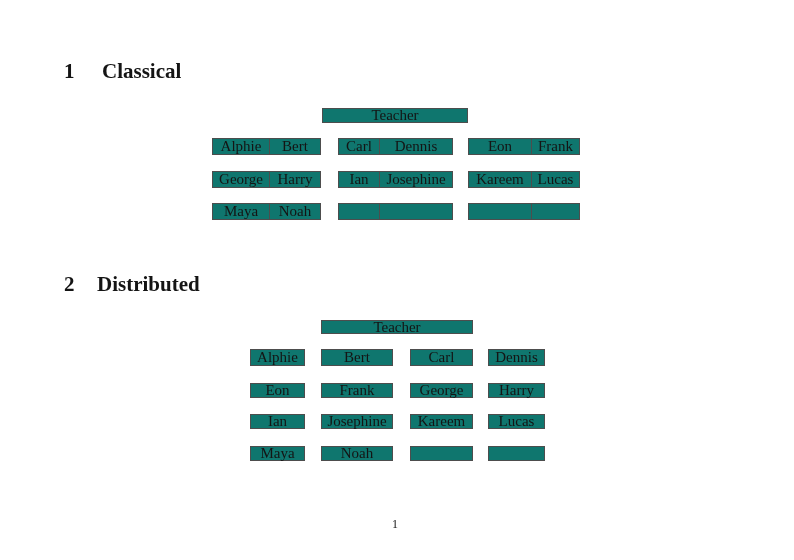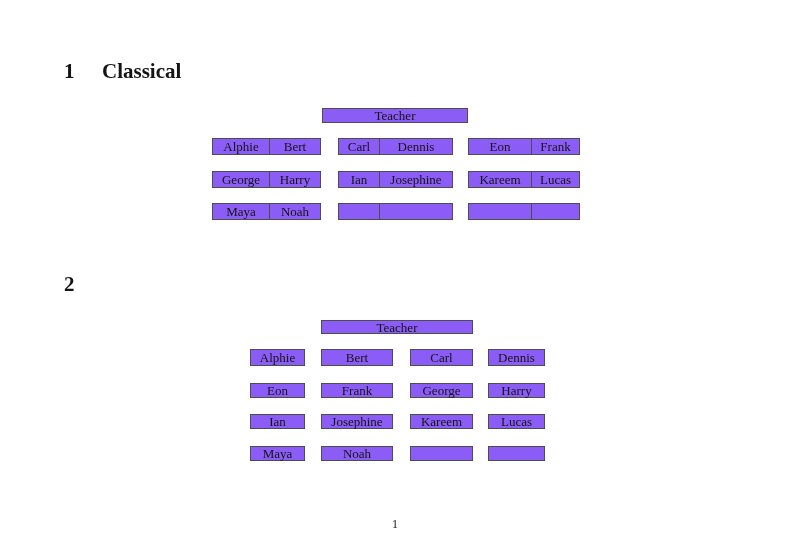--- a/index.html
+++ b/index.html
@@ -19,24 +19,24 @@
     line-height: 1;
     white-space: nowrap;
   }
   .box {
     position: absolute;
     box-sizing: border-box;
     border: 1px solid #4d4d4d;
     display: flex;
     align-items: center;
     justify-content: center;
-    font-size: 13px;
+    font-size: 15px;
     line-height: 1;
     white-space: nowrap;
-    background: #8b5cf6;
+    background: #0f766e;
   }
   .desk2 { justify-content: flex-start; padding: 0; }
   .desk2 .cell {
     height: 100%;
     display: flex;
     align-items: center;
     justify-content: center;
     box-sizing: border-box;
   }
   .desk2 .cellB { border-left: 1px solid #4d4d4d; flex: 1; }
@@ -125,20 +125,21 @@
   <div class="box desk2 s1r3 s1c2">
     <span class="cell cellA"></span>
     <span class="cell cellB"></span>
   </div>
   <div class="box desk2 s1r3 s1c3">
     <span class="cell cellA"></span>
     <span class="cell cellB"></span>
   </div>
 
   <span class="sec-num s2-num">2</span>
+  <span class="sec-title s2-title">Distributed</span>
 
   <div class="box s2-teacher">Teacher</div>
 
   <div class="box s2r1 s2c1">Alphie</div>
   <div class="box s2r1 s2c2">Bert</div>
   <div class="box s2r1 s2c3">Carl</div>
   <div class="box s2r1 s2c4">Dennis</div>
 
   <div class="box s2r2 s2c1">Eon</div>
   <div class="box s2r2 s2c2">Frank</div>

